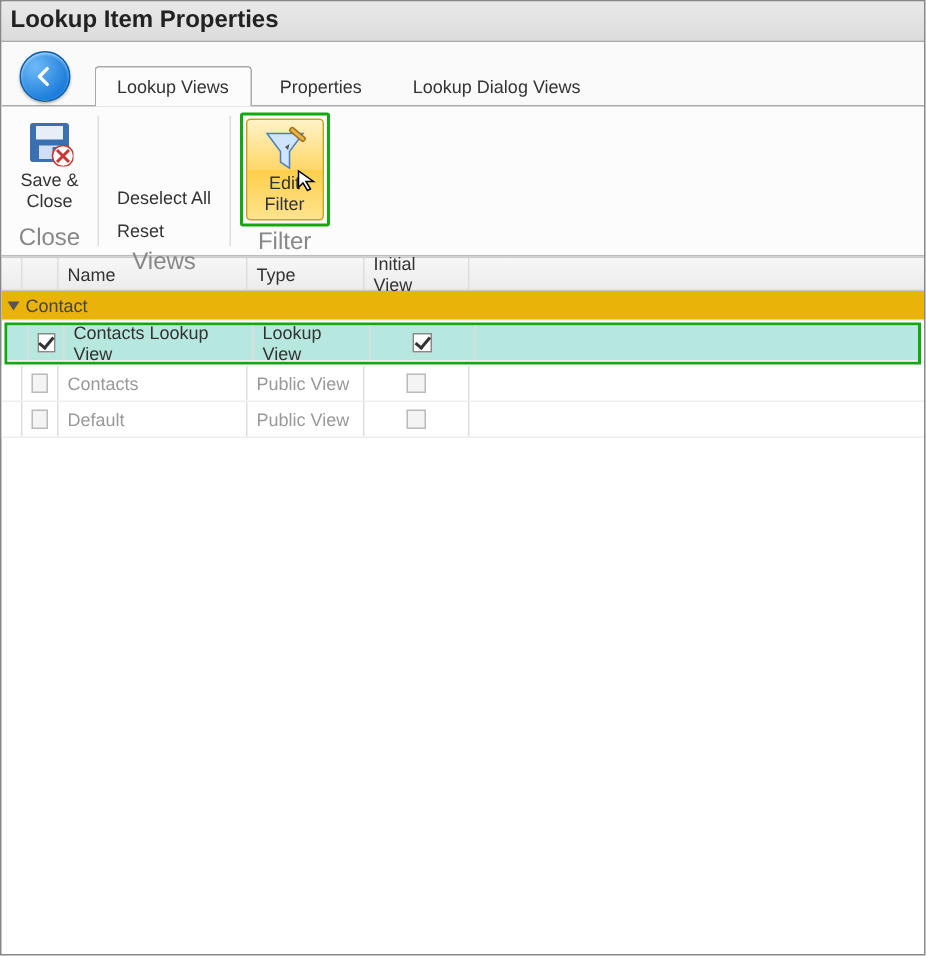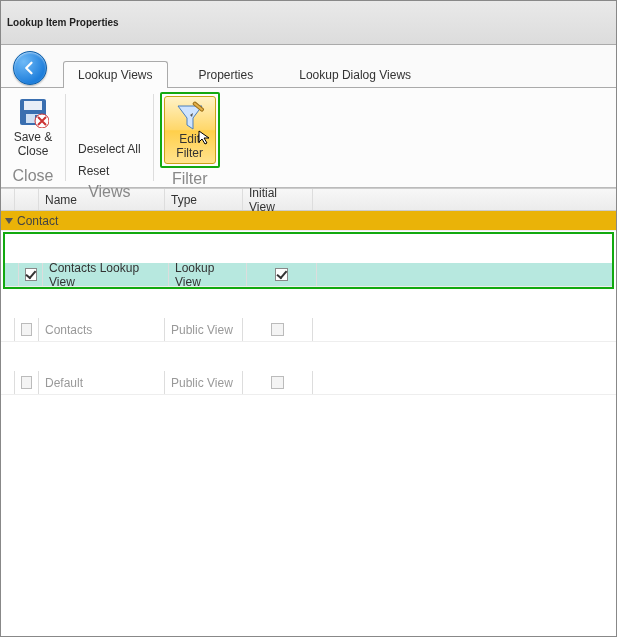--- a/index.html
+++ b/index.html
@@ -14,23 +14,23 @@
     width: 617px;
     height: 637px;
     border: 1px solid #888;
     background: #fff;
     position: relative;
     overflow: hidden;
   }
   .titlebar {
     background: linear-gradient(#e9e9e9, #dcdcdc);
     border-bottom: 1px solid #aaa;
-    padding: 16px 6px;
+    padding: 4px 6px;
     font-weight: bold;
-    font-size: 10px;
+    font-size: 16px;
     color: #222;
   }
   .ribbon-zone {
     background: #fafafa;
     border-bottom: 1px solid #bbb;
   }
   .ribbon-top {
     position: relative;
     height: 42px;
   }
@@ -43,21 +43,21 @@
     border: 1px solid #0f5fa8;
     box-shadow: inset 0 1px 2px rgba(255,255,255,.6), 0 1px 2px rgba(0,0,0,.3);
     cursor: pointer;
     display: flex; align-items: center; justify-content: center;
   }
   .back-btn svg { width: 18px; height: 18px; }
   .tabs {
     position: absolute;
     left: 62px; bottom: 0;
     display: flex;
-    gap: 16px;
+    gap: 4px;
     align-items: flex-end;
   }
   .tab {
     padding: 6px 14px 6px 14px;
     color: #333;
     cursor: pointer;
     border: 1px solid transparent;
     border-bottom: none;
     position: relative;
     top: 1px;
@@ -181,21 +181,20 @@
     border-right: 4px solid transparent;
     border-top: 6px solid #555;
     transform: translateY(0px);
   }
   .grid-row {
     display: flex;
     height: 24px;
     align-items: stretch;
     border-bottom: 1px solid #eee;
     background: #fff;
-    margin-top: 29px;
   }
   .grid-row.selected {
     background: #b7e8df;
   }
   .row-hl {
     border: 2px solid #12a910;
     margin: 1px 2px;
   }
   .chkbox {
     width: 13px; height: 13px;

